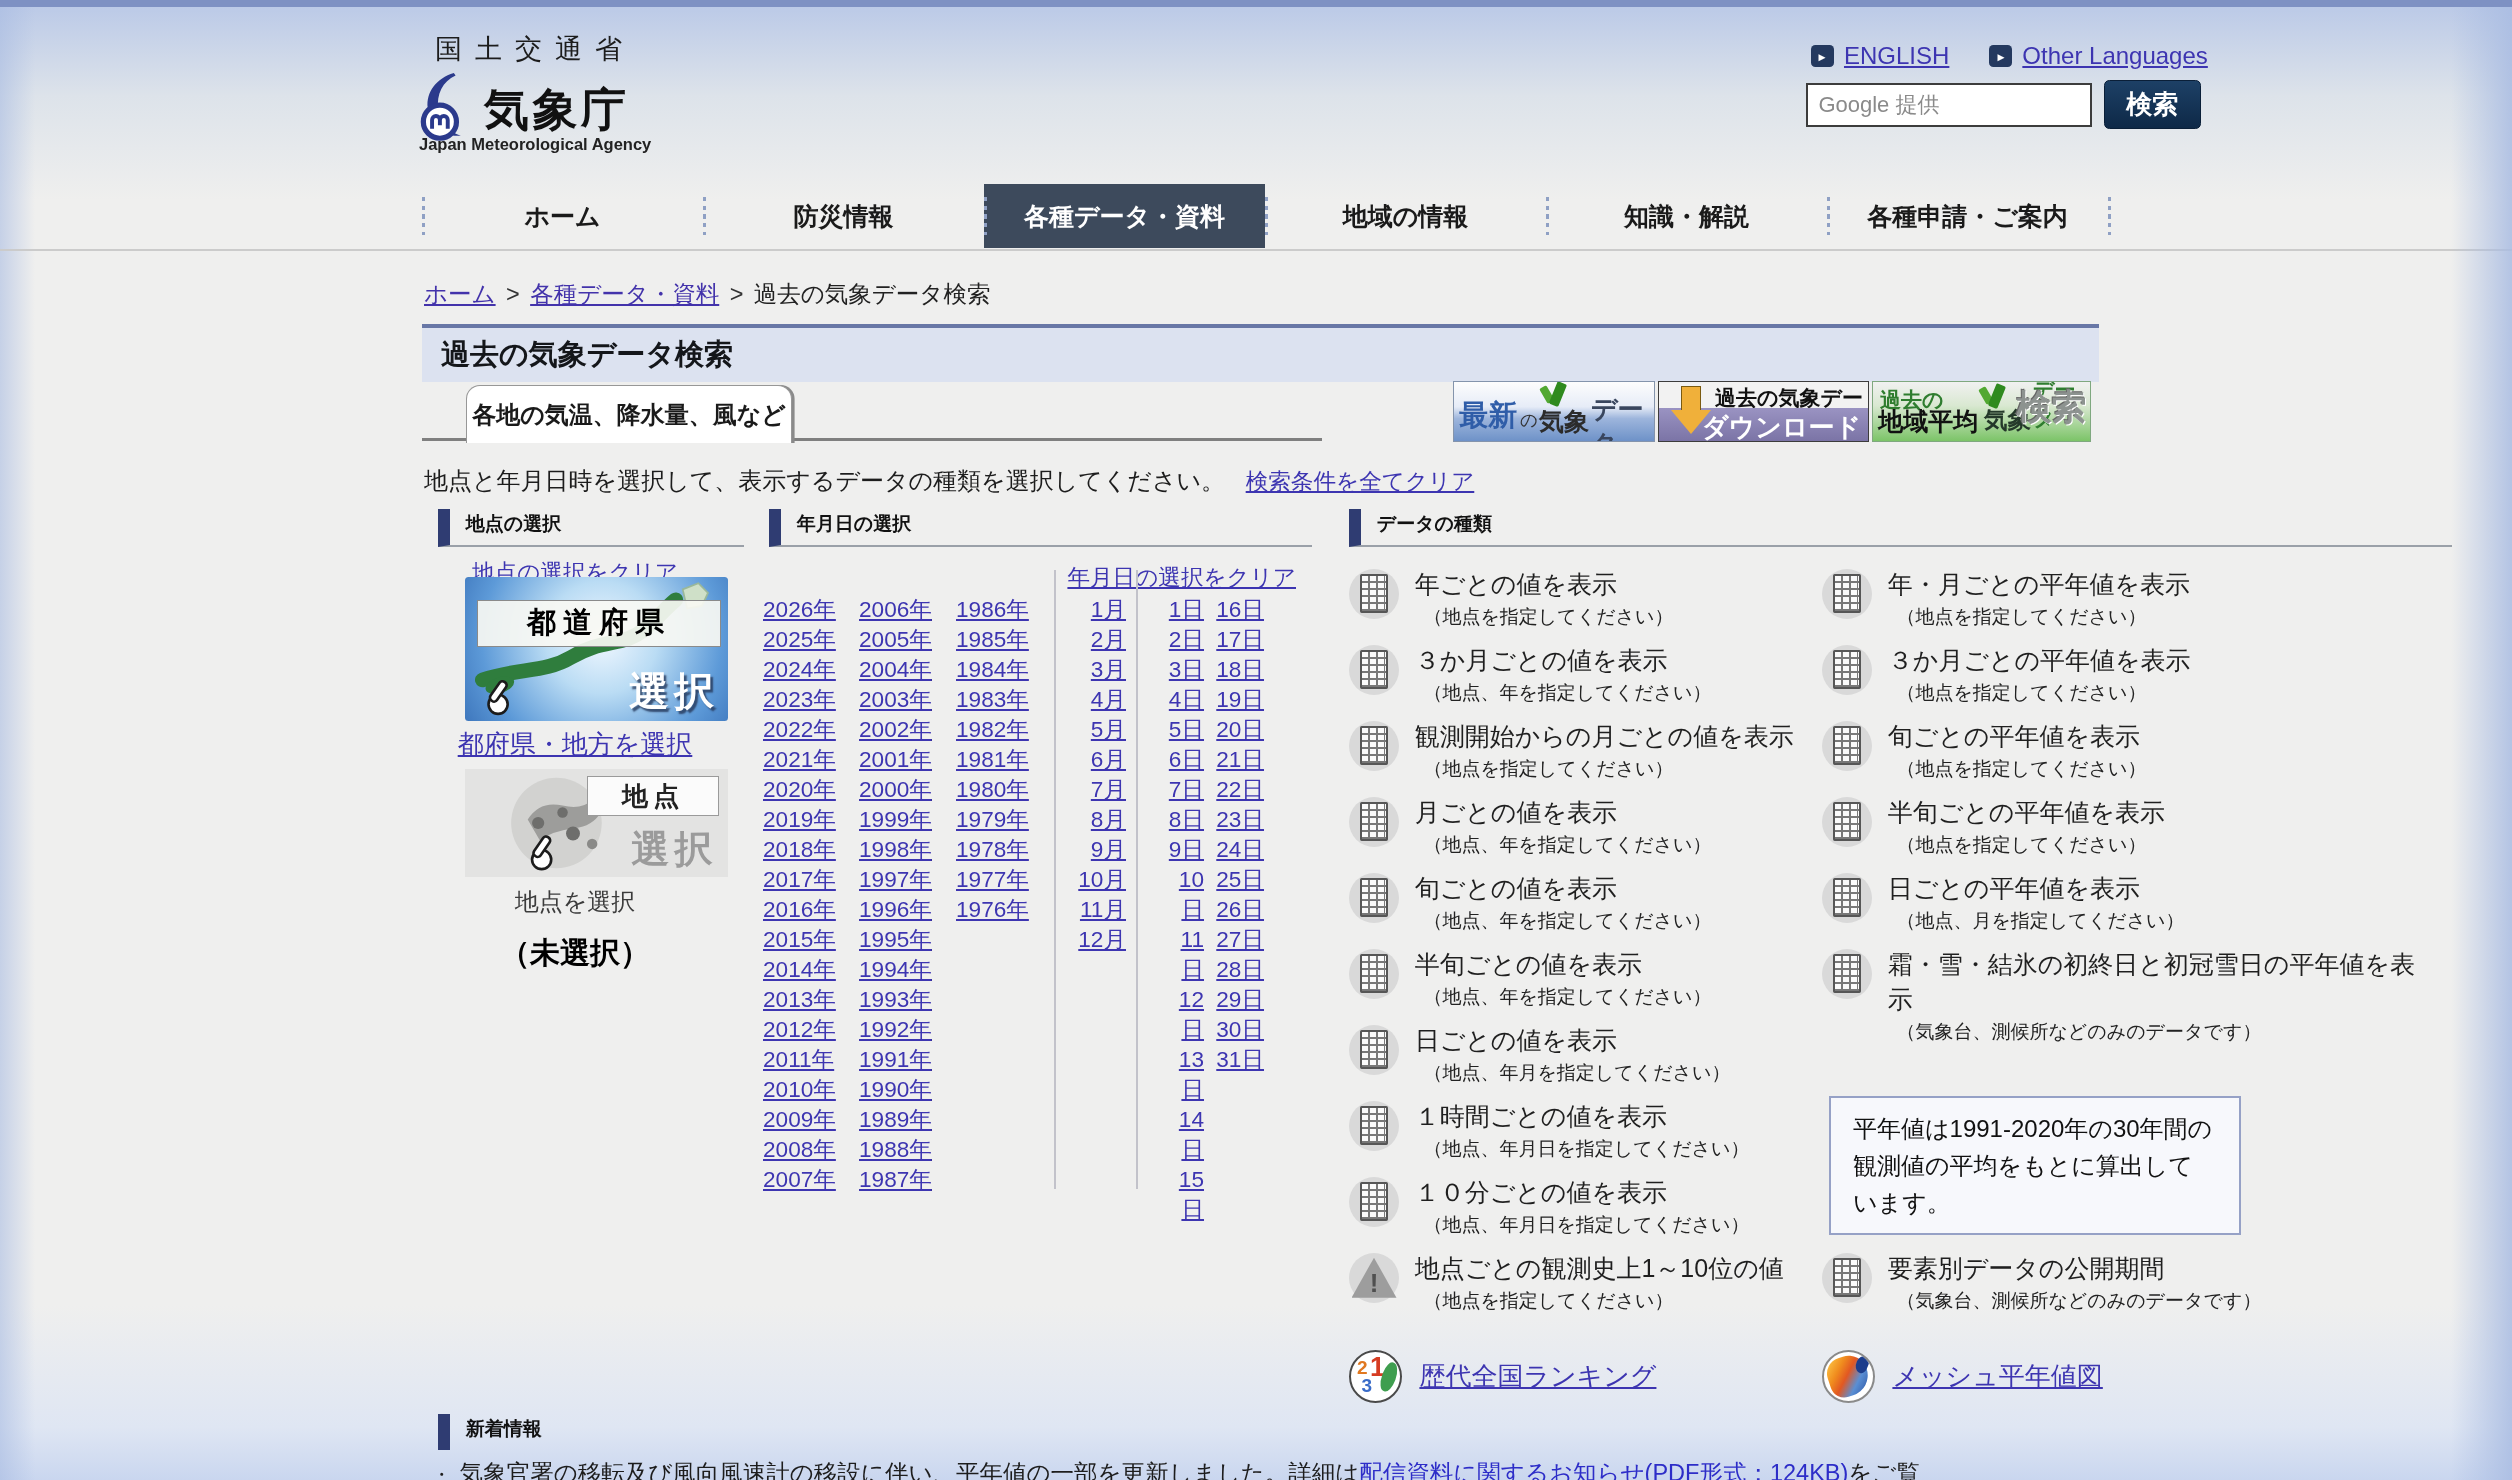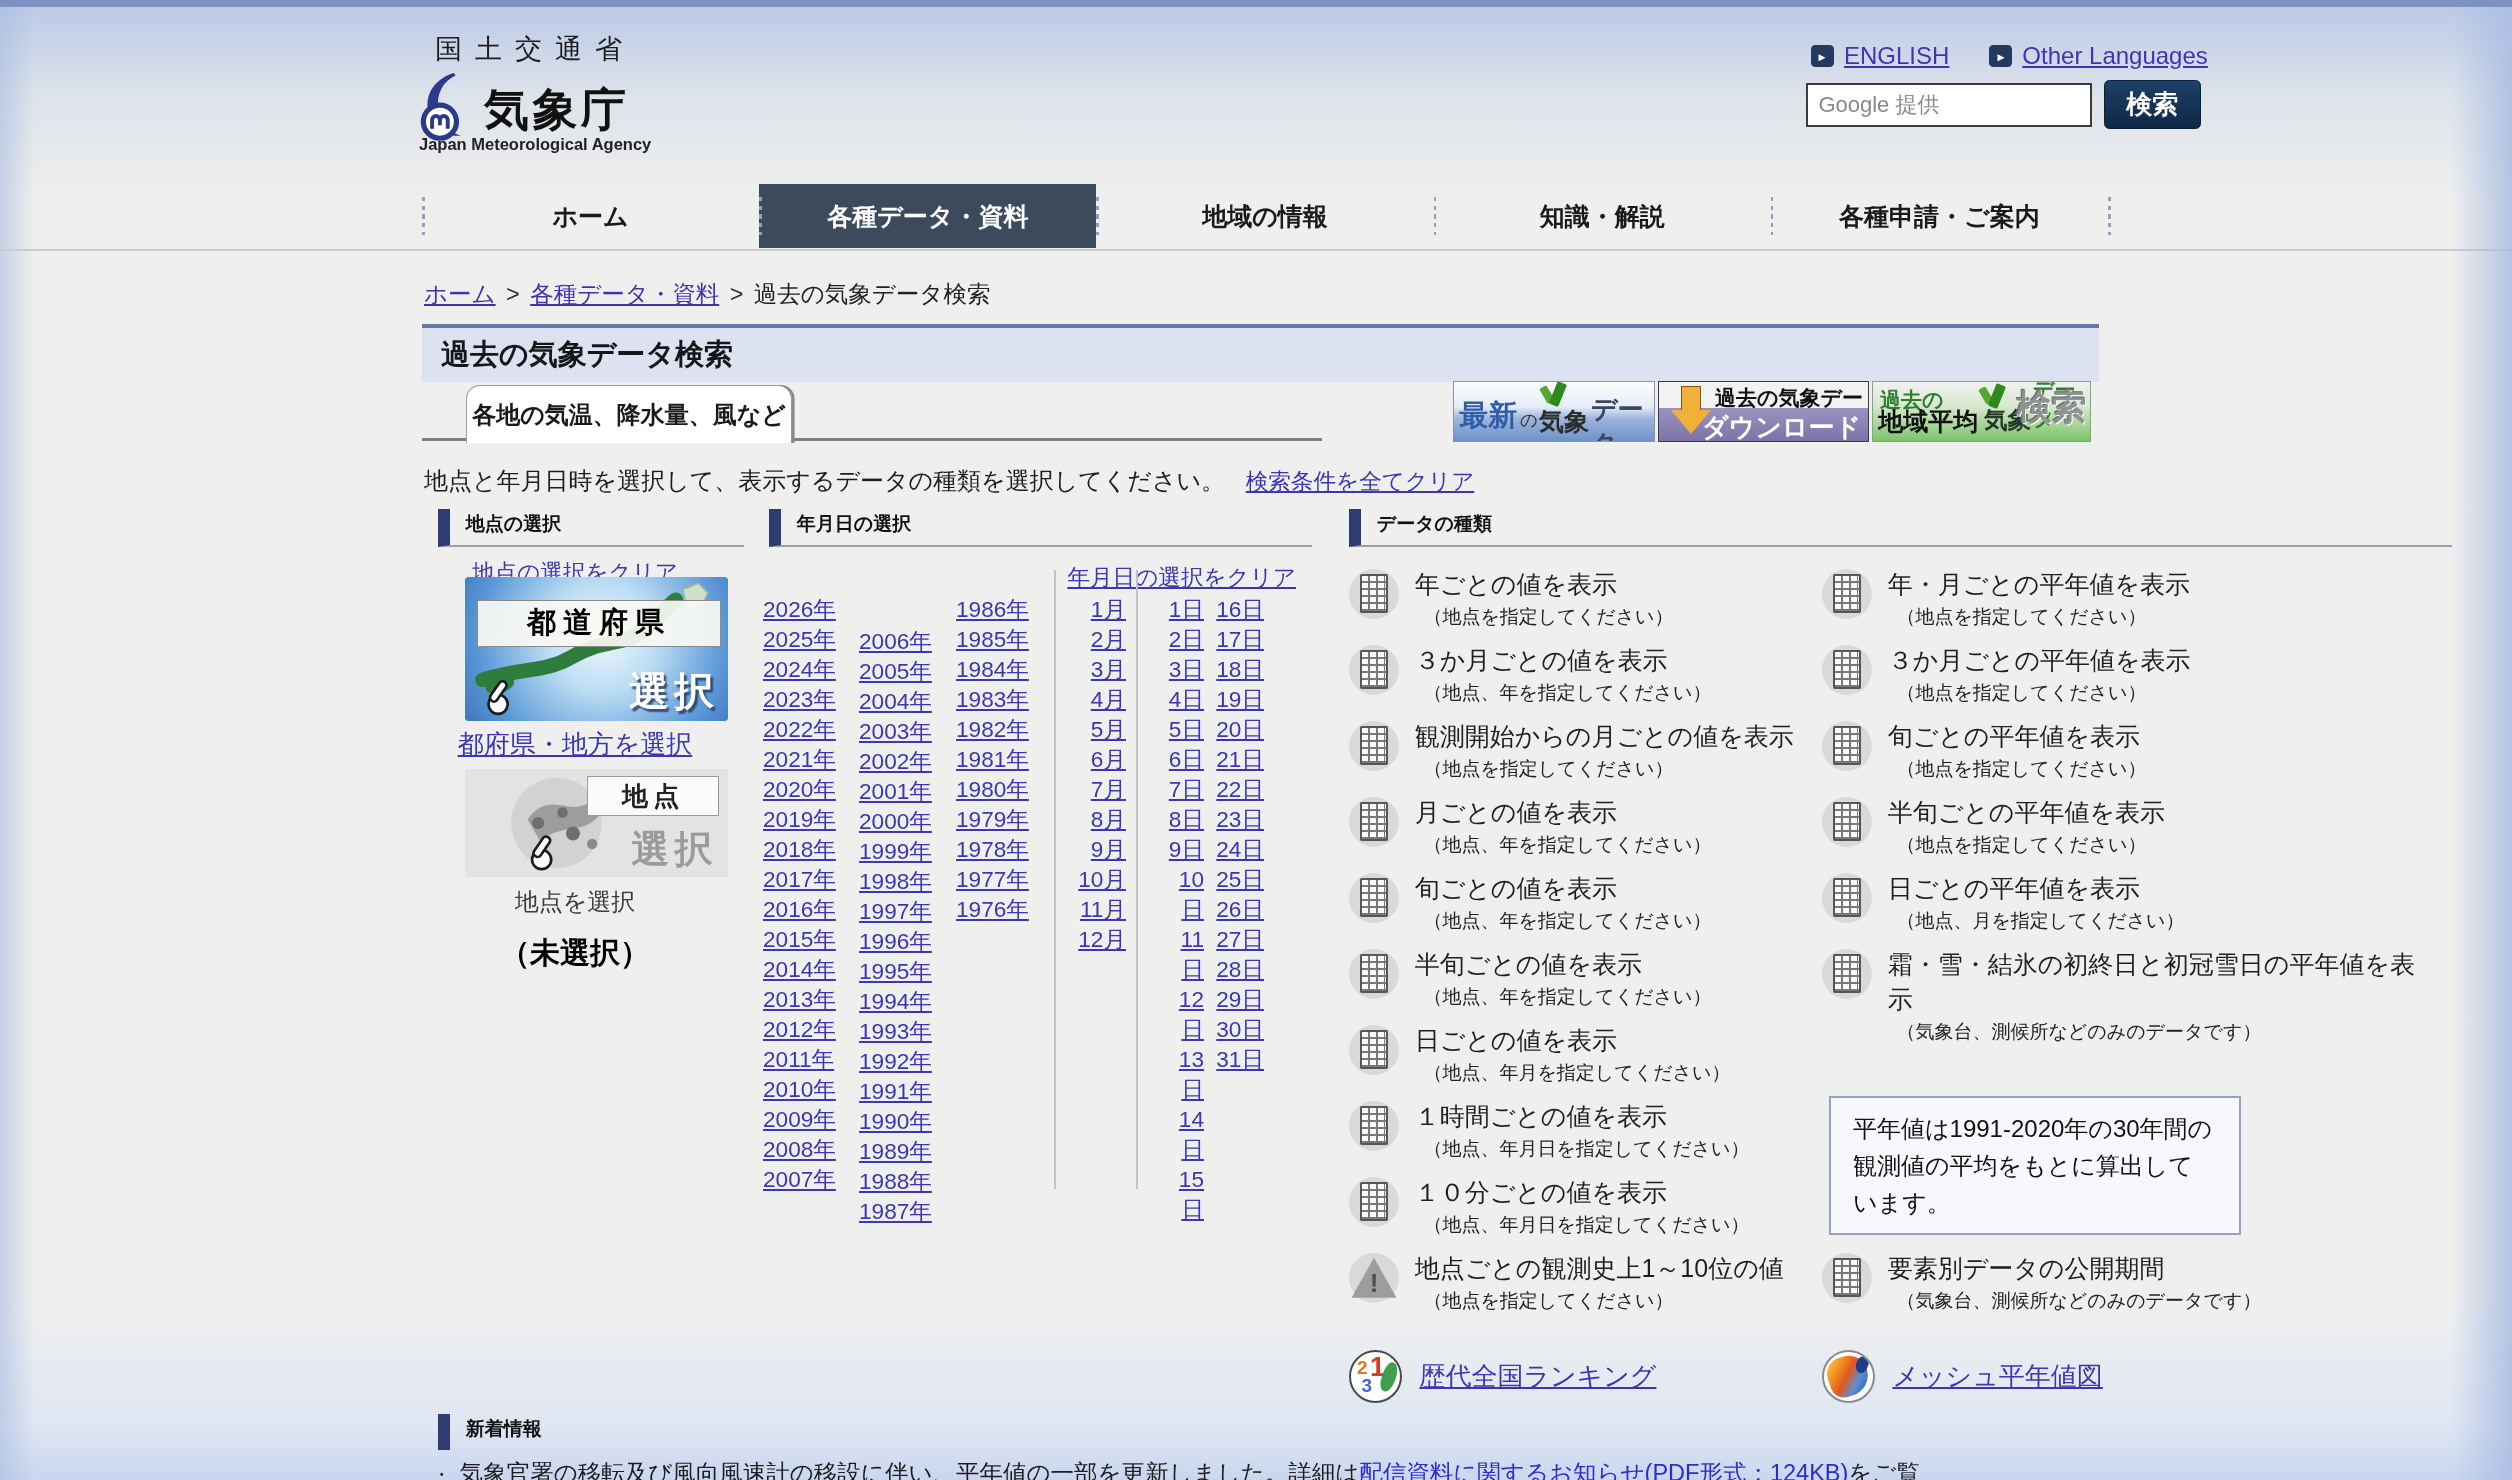--- a/index.html
+++ b/index.html
@@ -122,21 +122,21 @@
   #sta-btn .sel{position:absolute;right:10.4px;bottom:1.7px;font-size:38px;font-weight:bold;color:#9b9b9b;letter-spacing:5.2px;}
   #sta-text{position:absolute;left:422px;top:886px;width:306px;text-align:center;font-size:24px;color:#3c3c3c;}
   #loc-status{position:absolute;left:422px;top:933px;width:306px;text-align:center;font-size:30px;font-weight:bold;color:#000;}
 
   
   #date-clear{position:absolute;left:1000px;top:562px;width:296px;text-align:right;font-size:22.6px;
     color:#3d35b1;text-decoration:underline;}
   .datelist{position:absolute;margin:0;padding:0;list-style:none;font-size:22.6px;line-height:30px;}
   .datelist a{color:#3d35b1;text-decoration:underline;}
   #years1{left:763px;top:595px;width:90px;}
-  #years2{left:859px;top:627px;width:90px;}
+  #years2{left:859px;top:595px;width:90px;text-decoration:underline;}
   #years3{left:956px;top:595px;width:90px;}
   #months{left:1077px;top:595px;width:49px;text-align:right;}
   #days1{left:1159px;top:595px;width:45px;text-align:right;}
   #days2{left:1214px;top:595px;width:50px;text-align:right;}
   .vdiv{position:absolute;top:570px;height:619px;width:1.7px;background:#c2c2ca;}
   #vdiv1{left:1054px;} #vdiv2{left:1136px;}
 
   
   .dt-list{position:absolute;display:flex;flex-direction:column;}
   #dt-left{left:1349px;top:567px;width:470px;}
@@ -208,20 +208,23 @@
     <input id="search-input" type="text" placeholder="Google 提供" style="">
     <button id="search-btn">検索</button>
   </div>
 
   <ul id="nav">
 
       <li class="nav-item">
         <span class="nav-label">ホーム</span>
       </li>
 
+      <li class="nav-item">
+        <span class="nav-label">防災情報</span>
+      </li>
 
       <li class="nav-item active">
         <span class="nav-label">各種データ・資料</span>
       </li>
 
       <li class="nav-item">
         <span class="nav-label">地域の情報</span>
       </li>
 
       <li class="nav-item">

